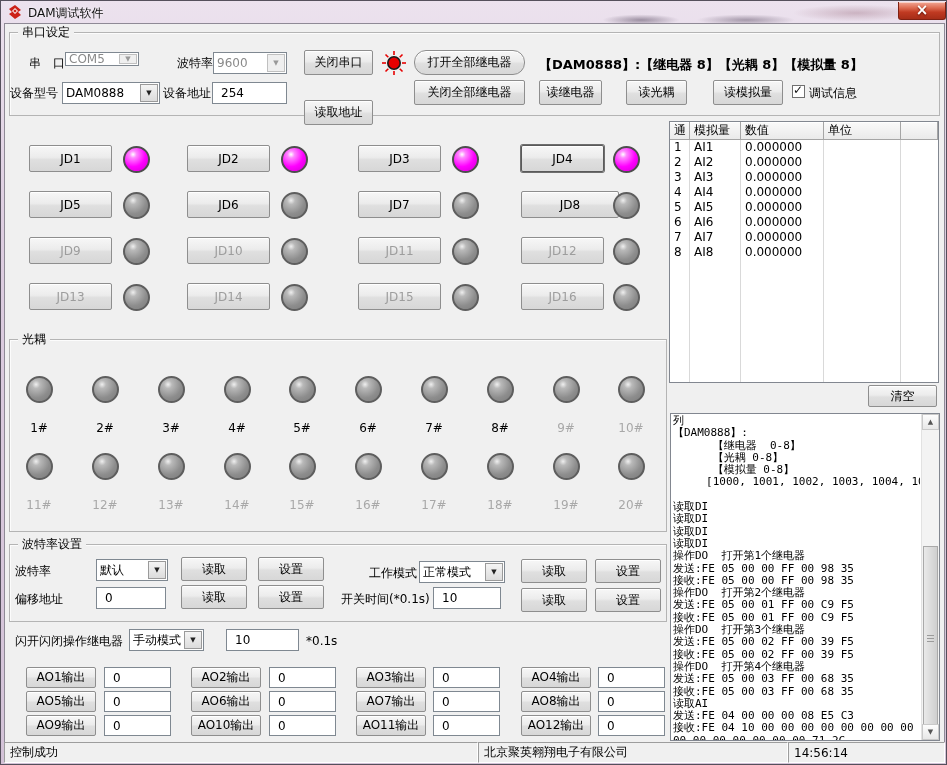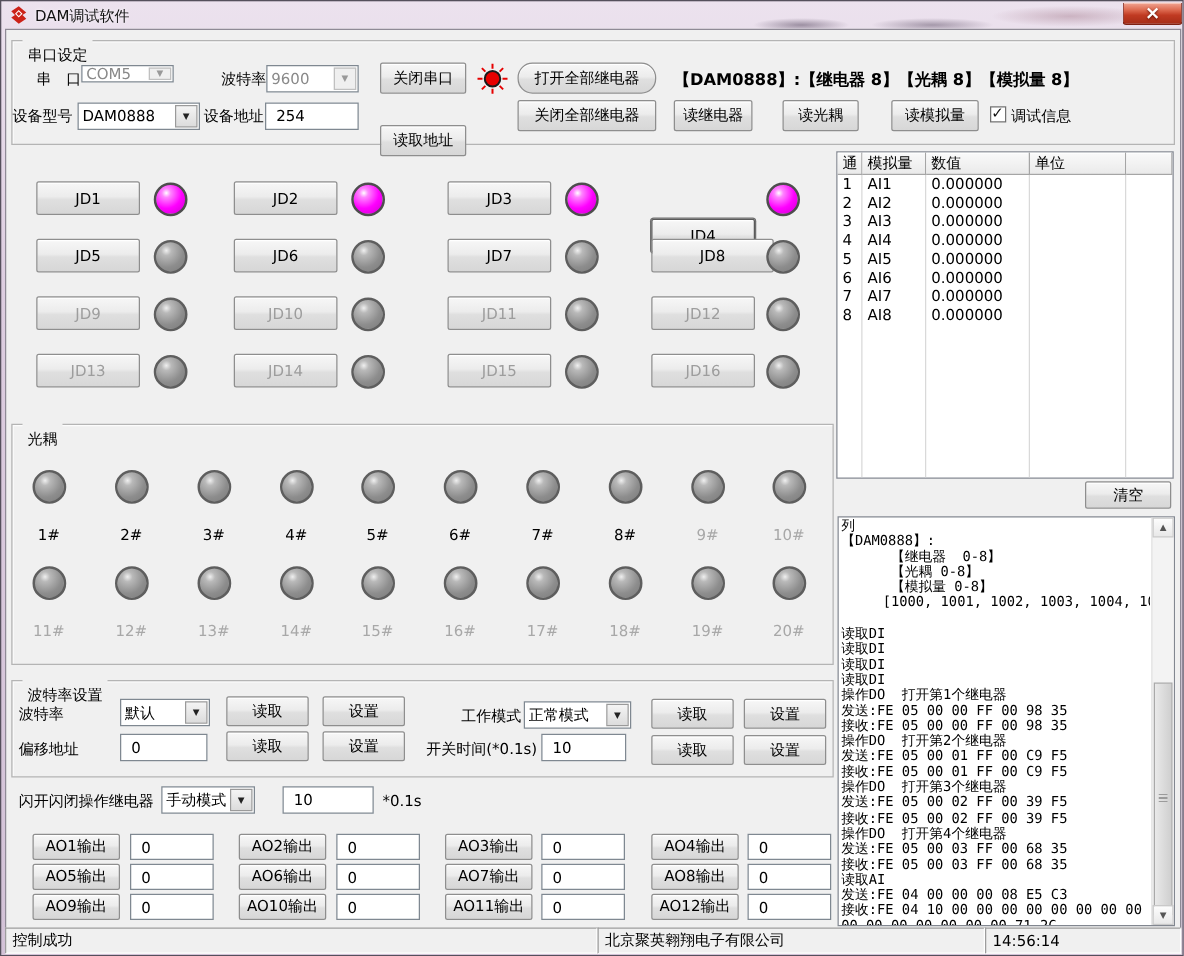--- a/index.html
+++ b/index.html
@@ -16,21 +16,21 @@
   .client{position:absolute;left:3px;top:22px;width:941px;height:740px;background:#f0f0f0;
     border:1px solid #8f8a96;box-sizing:border-box;}
   .titlebar-icon{position:absolute;left:6px;top:3px;width:16px;height:16px;}
   .title-text{position:absolute;left:27px;top:4px;font-size:12px;color:#111;text-shadow:0 0 3px rgba(255,255,255,.9);}
   .close-btn{position:absolute;left:897px;top:1px;width:46px;height:17px;
     background:linear-gradient(180deg,#f2a896 0%,#dd6a50 35%,#c03a22 60%,#a62d18 100%);
     border:1px solid #7e2012;border-top:none;border-radius:0 0 3px 3px;
     display:flex;align-items:center;justify-content:center;box-shadow:inset 0 1px 0 rgba(255,255,255,.5);}
   .close-btn::before{content:"×";color:#fff;font-weight:bold;font-size:15px;line-height:13px;text-shadow:0 1px 2px #5c0f05;}
   .grp{position:absolute;border:1px solid #b4b4b4;box-shadow:1px 1px 0 rgba(255,255,255,.8) inset;box-sizing:border-box;}
-  .grp .legend{position:absolute;top:-8px;left:8px;background:#f0f0f0;padding:12px 4px;font-size:12px;line-height:14px;}
+  .grp .legend{position:absolute;top:-8px;left:8px;background:#f0f0f0;padding:0 4px;font-size:12px;line-height:14px;}
   .lbl{position:absolute;font-size:12px;white-space:nowrap;line-height:14px;}
   .btn{position:absolute;box-sizing:border-box;display:flex;align-items:center;justify-content:center;
     background:linear-gradient(180deg,#f7f7f7 0%,#ececec 45%,#dfdfdf 55%,#d7d7d7 100%);
     border:1px solid #8e8e8e;border-radius:2px;box-shadow:inset 0 1px 0 #fff;
     font-size:12px;white-space:nowrap;cursor:default;}
   .btn.disabled{color:#9d9d9d;}
   .btn.focused{border:1px solid #5a5a5a;box-shadow:0 0 0 1px #6e6e6e, inset 0 1px 0 #fff;}
   .tb{position:absolute;box-sizing:border-box;background:#fff;border:1px solid #7f8891;
     display:flex;align-items:center;padding-left:8px;font-size:12px;}
   .sel{position:absolute;box-sizing:border-box;background:#fff;border:1px solid #7f8891;
@@ -288,21 +288,21 @@
 
   <div class="status-panel" style="left:3px;width:474px;">控制成功</div>
   <div class="status-panel" style="left:477px;width:310px;">北京聚英翱翔电子有限公司</div>
   <div class="status-panel" style="left:787px;width:157px;">14:56:14</div>
 <div class="btn" style="left: 28px; top: 144px; width: 83px; height: 27px;">JD1</div>
     <div class="light on" style="left: 122px; top: 145px;"></div>
     <div class="btn" style="left: 186px; top: 144px; width: 83px; height: 27px;">JD2</div>
     <div class="light on" style="left: 280px; top: 145px;"></div>
     <div class="btn" style="left: 357px; top: 144px; width: 83px; height: 27px;">JD3</div>
     <div class="light on" style="left: 451px; top: 145px;"></div>
-    <div class="btn focused" style="left: 520px; top: 144px; width: 83px; height: 27px; margin-top: 30px;">JD4</div>
+    <div class="btn focused" style="left: 520px; top: 144px; width: 83px; height: 27px;">JD4</div>
     <div class="light on" style="left: 612px; top: 145px;"></div>
     <div class="btn" style="left: 28px; top: 190px; width: 83px; height: 27px;">JD5</div>
     <div class="light off" style="left: 122px; top: 191px;"></div>
     <div class="btn" style="left: 186px; top: 190px; width: 83px; height: 27px;">JD6</div>
     <div class="light off" style="left: 280px; top: 191px;"></div>
     <div class="btn" style="left: 357px; top: 190px; width: 83px; height: 27px;">JD7</div>
     <div class="light off" style="left: 451px; top: 191px;"></div>
     <div class="btn" style="left: 520px; top: 190px; width: 98px; height: 27px;">JD8</div>
     <div class="light off" style="left: 612px; top: 191px;"></div>
     <div class="btn disabled" style="left: 28px; top: 236px; width: 83px; height: 27px;">JD9</div>

